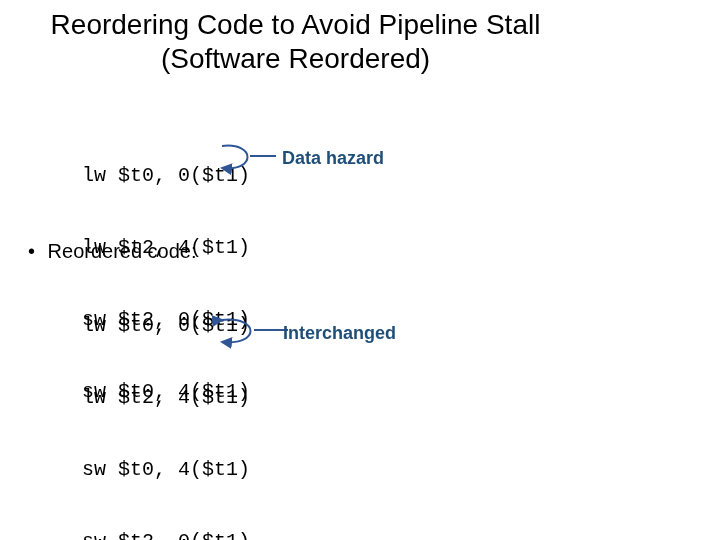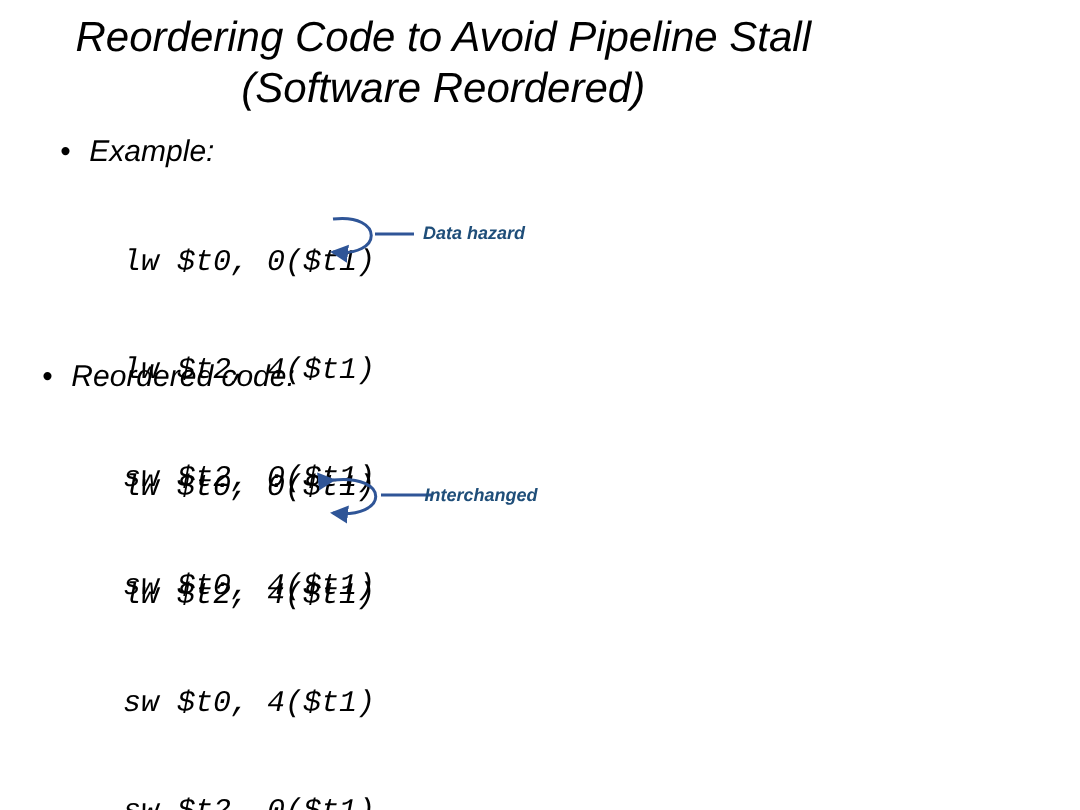--- a/index.html
+++ b/index.html
@@ -10,21 +10,20 @@
     background: #ffffff;
     font-family: Arial, Helvetica, sans-serif;
     color: #000;
     overflow: hidden;
   }
   .slide {
     position: relative;
     width: 591px;
     height: 540px;
     box-sizing: border-box;
-    font-style: italic;
   }
   .title {
     position: absolute;
     top: 8px;
     left: 0;
     right: 0;
     text-align: center;
     font-size: 28px;
     font-weight: 400;
     line-height: 1.2;
@@ -41,43 +40,39 @@
     position: absolute;
     left: 40px;
     font-family: "Courier New", Courier, monospace;
     font-size: 20px;
     line-height: 24px;
     white-space: pre;
     margin-left: 42px;
   }
   .label {
     position: absolute;
-    font-size: 12px;
+    font-size: 18px;
     font-weight: bold;
     color: #1f4e79; 
   }
   svg.annot {
     position: absolute;
     overflow: visible;
   }
 </style>
 </head>
 <body>
 
 <div class="slide">
 
   <div class="title">
     <span>Reordering Code to Avoid Pipeline Stall</span><br>
     <span>(Software Reordered)</span>
   </div>
 
-  <div class="bullet" style="top:90px; left:40px;">
-    <span class="dot">•</span>
-    <span>Example:</span>
-  </div>
   <div class="code" style="top:116px;">
     <div>lw $t0, 0($t1)</div>
     <div>lw $t2, 4($t1)</div>
     <div>sw $t2, 0($t1)</div>
     <div>sw $t0, 4($t1)</div>
   </div>
 
   <svg class="annot" style="left:214px; top:136px;" width="80" height="50">
     <defs>
       <marker id="arr1" markerWidth="8" markerHeight="8" refX="5" refY="4" orient="auto">

